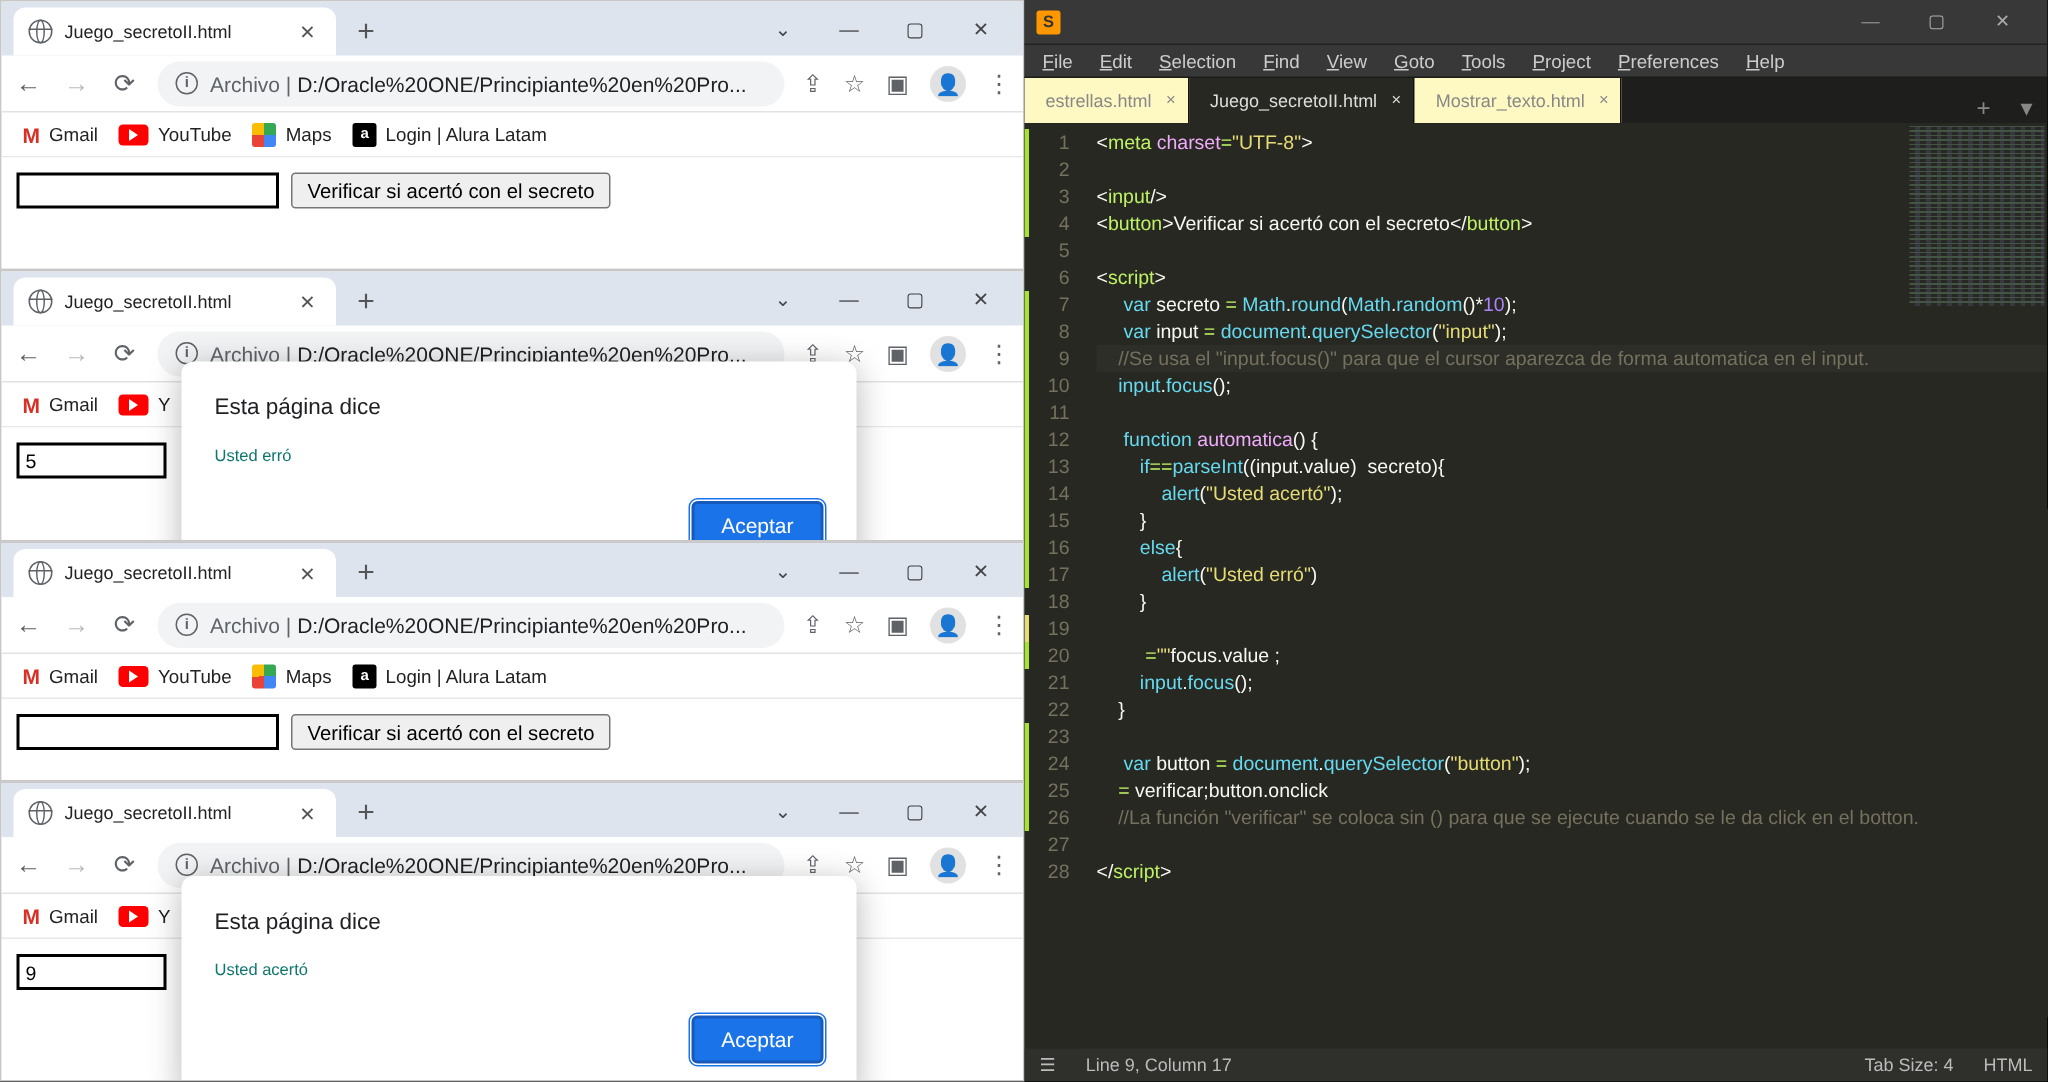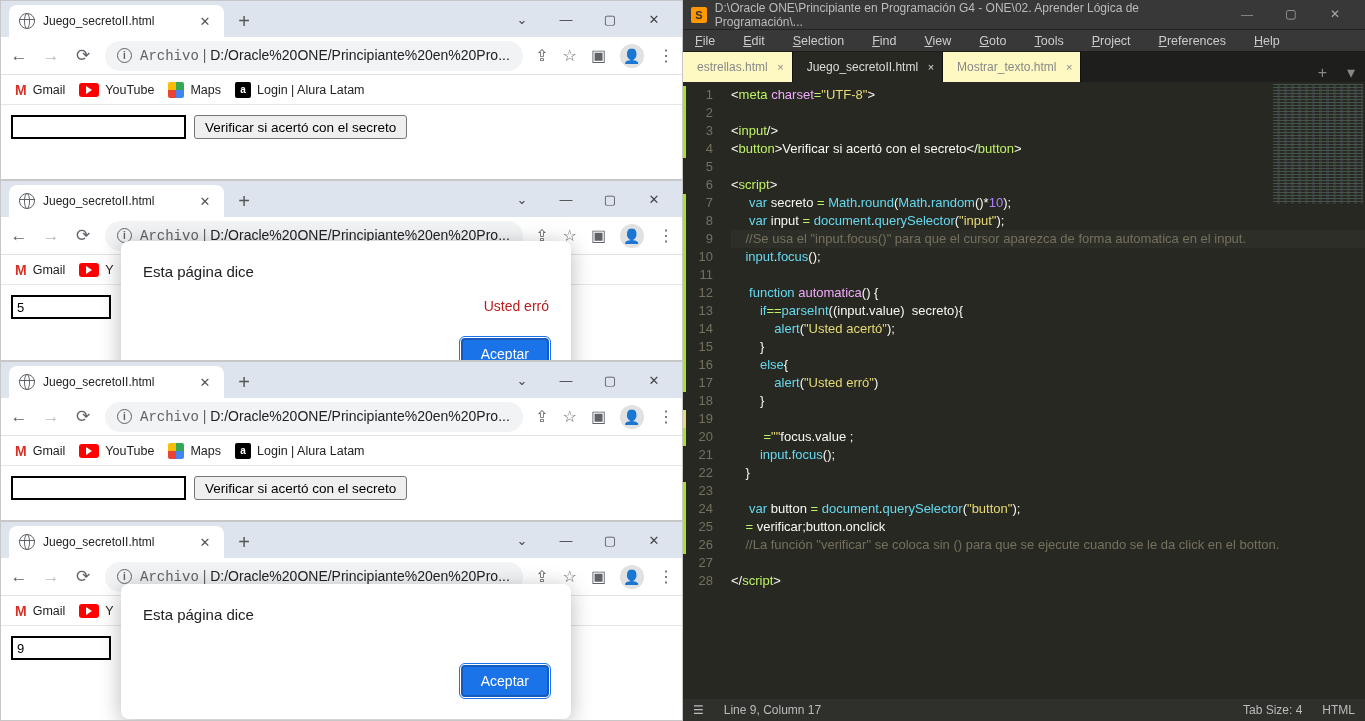--- a/index.html
+++ b/index.html
@@ -19,49 +19,49 @@
 .tab .x { font-size: 13px; color: #555; width: 18px; text-align: center; }
 .plus { width: 28px; height: 28px; display: flex; align-items: center; justify-content: center; font-size: 20px; color: #555; margin-left: 6px; margin-bottom: 2px; }
 .win-ctrls-tab { position: absolute; right: 6px; top: 6px; display: flex; gap: 0; }
 .win-ctrls-tab span { width: 44px; height: 24px; display: flex; align-items: center; justify-content: center; font-size: 13px; color: #444; }
 .addr-bar { height: 38px; background: #fff; display: flex; align-items: center; padding: 0 8px; gap: 12px; border-bottom: 1px solid #e2e2e2; }
 .nav-i { color: #5f6368; font-size: 17px; width: 20px; text-align: center; }
 .nav-i.dis { color: #bbb; }
 .omni { flex: 1; height: 30px; background: #f1f3f4; border-radius: 15px; display: flex; align-items: center; padding: 0 12px; gap: 8px; font-size: 14px; color: #5f6368; overflow: hidden; }
 .info-i { border: 1.3px solid #5f6368; border-radius: 50%; width: 15px; height: 15px; display: flex; align-items: center; justify-content: center; font-size: 10px; font-weight: bold; }
 .url-path { color: #202124; flex: 1; overflow: hidden; text-overflow: ellipsis; white-space: nowrap; }
-.prefix { color: #5f6368; font-family: Liberation Mono, monospace; }
+.prefix { color: #5f6368; }
 .addr-right { display: flex; align-items: center; gap: 14px; color: #5f6368; font-size: 16px; }
 .avatar { width: 24px; height: 24px; background: #e1e1e1; border-radius: 50%; display: flex; align-items: center; justify-content: center; font-size: 14px; }
 .bookmarks { height: 30px; display: flex; align-items: center; gap: 14px; padding: 0 14px; font-size: 12.5px; color: #222; border-bottom: 1px solid #e7e7e7; }
 .bm { display: flex; align-items: center; gap: 6px; }
 .bm.short { gap: 6px; }
 .gmail-i { color: #d93025; font-weight: bold; font-size: 14px; }
 .yt-i { width: 20px; height: 14px; background: #ff0000; border-radius: 3px; position: relative; }
 .yt-i::after { content: ""; position: absolute; left: 7px; top: 3px; border-left: 6px solid #fff; border-top: 4px solid transparent; border-bottom: 4px solid transparent; }
 .maps-i { width: 16px; height: 16px; background: conic-gradient(#34a853 0 90deg,#4285f4 0 180deg,#ea4335 0 270deg,#fbbc04 0); border-radius: 2px; }
 .alura-i { width: 16px; height: 16px; background: #000; color: #fff; font-size: 10px; display: flex; align-items: center; justify-content: center; border-radius: 2px; font-weight: bold; }
 .page { flex: 1; background: #fff; padding: 10px 10px; display: flex; gap: 8px; align-items: flex-start; }
 .pg-input { border: 2px solid #000; height: 24px; width: 175px; padding: 0 4px; font-size: 13px; }
 .pg-btn { border: 1px solid #767676; background: #efefef; height: 24px; padding: 0 10px; font-size: 13.5px; border-radius: 3px; }
 
 
 .alert { position: absolute; left: 120px; top: 60px; width: 450px; background: #fff; border-radius: 8px; box-shadow: 0 4px 22px rgba(0,0,0,.28); padding: 22px; }
 .alert h4 { font-size: 15px; font-weight: 400; color: #202124; margin-bottom: 18px; }
-.alert p { font-size: 14px; color: #b91c1c; text-align: right; }
+.alert p { font-size: 11px; color: #0f766e; }
 .alert .ok { float: right; margin-top: 24px; background: #1a73e8; color: #fff; border: 2px solid #185abc; padding: 6px 18px; border-radius: 4px; font-size: 14px; outline: 1px solid #1a73e8; outline-offset: 1px; }
 
 
 .sublime { width: 100%; height: 100%; display: flex; flex-direction: column; background: #272822; color: #ccc; font-family: Consolas, monospace; font-size: 13px; }
 .s-title { height: 30px; background: #383838; display: flex; align-items: center; padding: 0 8px; color: #bbb; font-size: 12px; font-family: "Segoe UI"; border-bottom: 1px solid #222; }
 .s-title .ic { width: 16px; height: 16px; background: #ff9800; border-radius: 2px; margin-right: 8px; font-size: 11px; color: #333; display: flex; align-items: center; justify-content: center; font-weight: bold; }
 .s-title .sp { flex: 1; }
 .s-title .wc { display: flex; }
 .s-title .wc span { width: 44px; text-align: center; color: #aaa; font-family: "Segoe UI"; }
-.s-menu { height: 22px; background: #383838; display: flex; align-items: center; gap: 12px; padding: 0 4px; font-size: 12.5px; color: #ccc; font-family: "Segoe UI"; border-bottom: 1px solid #1b1c18; }
+.s-menu { height: 22px; background: #383838; display: flex; align-items: center; gap: 2px; padding: 0 4px; font-size: 12.5px; color: #ccc; font-family: "Segoe UI"; border-bottom: 1px solid #1b1c18; }
 .s-menu span { padding: 2px 8px; }
 .s-menu span u { text-decoration: underline; }
 .s-tabs { height: 30px; background: #1e1f1c; display: flex; align-items: flex-end; font-size: 12px; font-family: "Segoe UI"; }
 .s-tab { height: 30px; padding: 0 24px 0 14px; display: flex; align-items: center; color: #888; position: relative; border-right: 1px solid #111; background:#fef9c3; }
 .s-tab.active { background: #272822; color: #ddd; }
 .s-tab .x { position: absolute; right: 8px; font-size: 11px; }
 .s-tabs .grow { flex: 1; }
 .s-tabs .add { color: #888; padding: 0 10px; font-size: 16px; }
 .editor { flex: 1; display: flex; overflow: hidden; position: relative; }
 .gutter { width: 40px; background: #272822; text-align: right; color: #75715e; padding: 4px 10px 0 0; white-space: pre; line-height: 18px; }
@@ -289,30 +289,30 @@
       <span class="bm short">
           <span class="yt-i"></span>
           <span>Y</span>
         </span>
     </div>
     <div class="page">
       <input class="pg-input" style="width: 100px;" value="9">
     </div>
     <div class="alert" style="top:62px">
       <h4>Esta página dice</h4>
+      <p>Usted acertó</p>
       <button class="ok">Aceptar</button>
     </div>
   </div>
 </div>
 
 <div class="right-col">
   <div class="sublime">
     <div class="s-title">
       <span class="ic">S</span>
-      <span>D:\Oracle ONE\Principiante en Programación G4 - ONE\02. Aprender Lógica de Programación\...</span>
       <span class="sp"></span>
       <div class="wc">
           <span>—</span>
           <span>▢</span>
           <span>✕</span>
         </div>
     </div>
     <div class="s-menu" id="s-menu">
         <span><u>F</u>ile</span>
         <span><u>E</u>dit</span>

